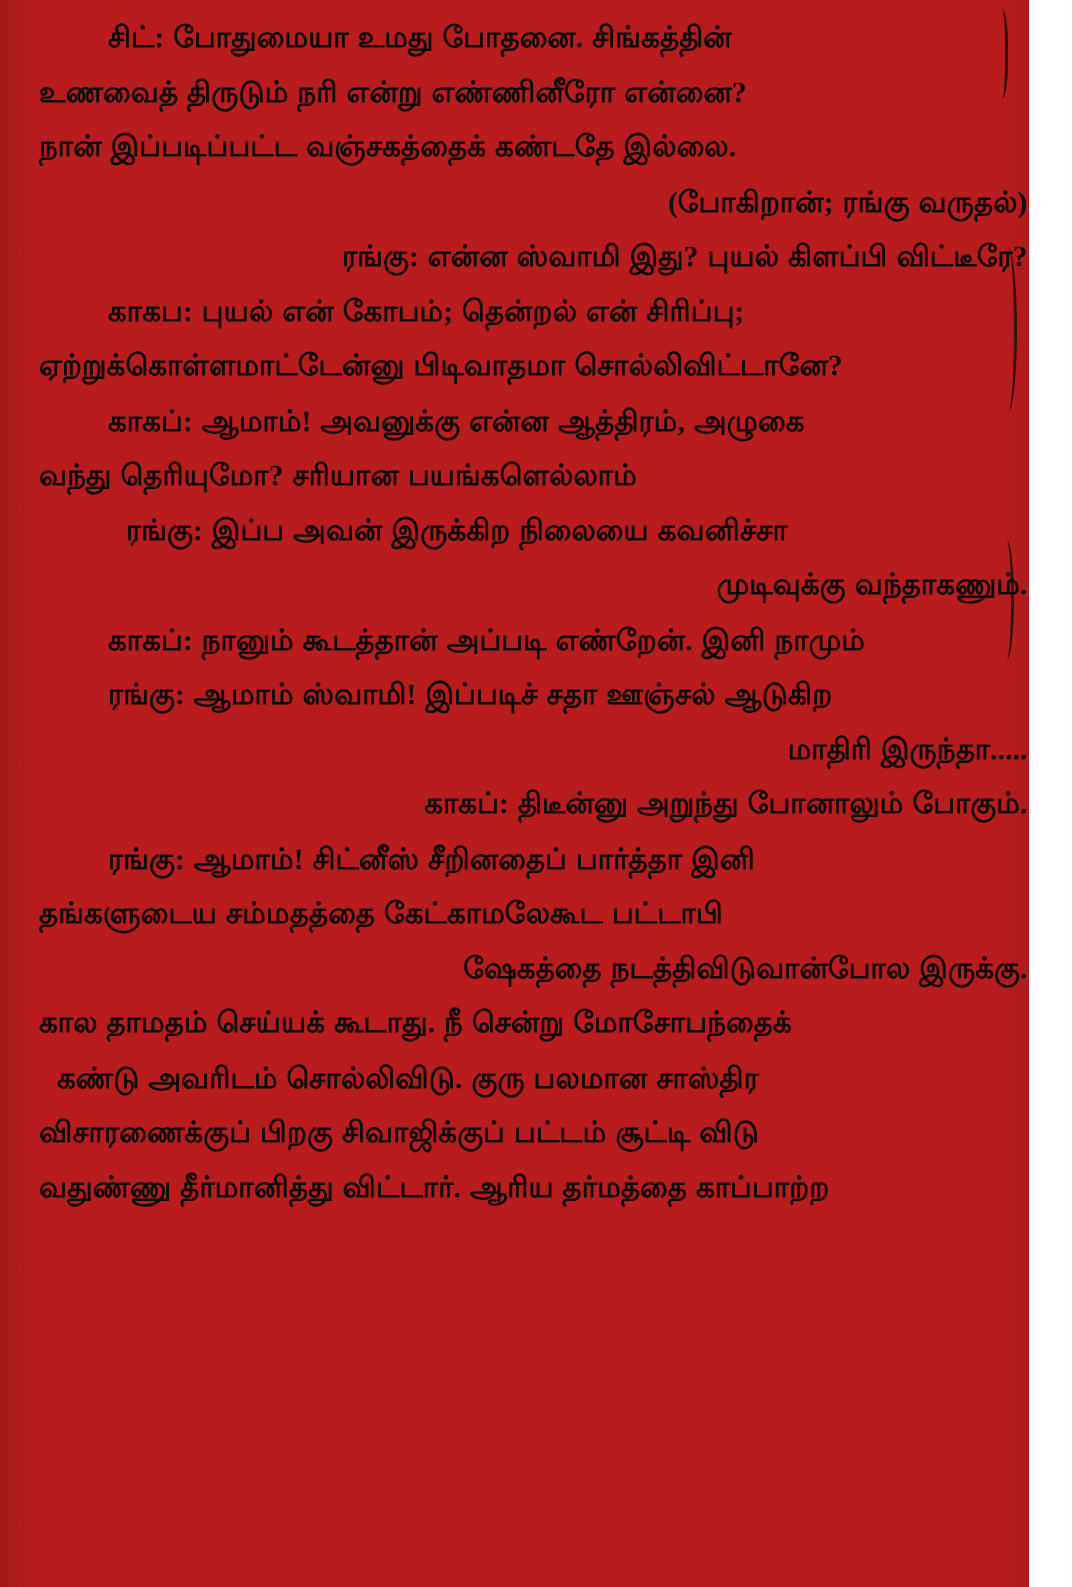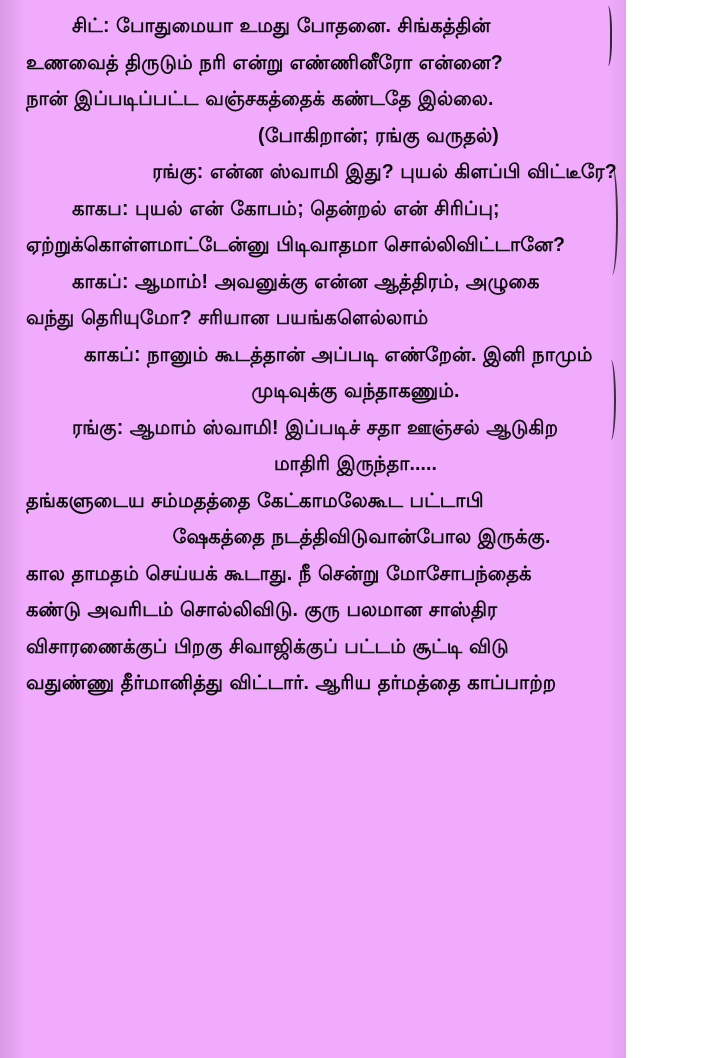--- a/index.html
+++ b/index.html
@@ -2,25 +2,25 @@
 <html><head>
 <meta charset="utf-8">
 <style>
   html, body {
     margin: 0;
     padding: 0;
     background: #ffffff;
   }
   .page {
     position: relative;
-    width: 626px;
+    width: 686px;
     height: 1058px;
-    background: #f0abfc;
+    background: #b91c1c;
     overflow: hidden;
-    font-family: Liberation Sans, sans-serif;
+    font-family: Liberation Serif, serif;
   }
   
   .edge-left {
     position: absolute;
     left: 0; top: 0;
     width: 26px; height: 100%;
     background: linear-gradient(to right, rgba(0,0,0,0.10), rgba(0,0,0,0.0));
     pointer-events: none;
   }
   .edge-right {
@@ -76,21 +76,21 @@
     font-weight: 600;
     text-rendering: optimizeLegibility;
   }
   p.indent {
     text-indent: 46px;
   }
   p.noindent {
     text-indent: 0;
   }
   p.last-line {
-    text-align: center;
+    text-align: right;
   }
   
   .content p:nth-child(3n) { opacity: .97; }
   .content p:nth-child(5n) { opacity: .99; margin-left: 12px; }
 </style>
 </head>
 <body>
 
 <div class="page">
   <div class="edge-left"></div>
@@ -102,24 +102,27 @@
   <div class="content">
     <p class="line indent">சிட்: போதுமையா உமது போதனை. சிங்கத்தின்</p>
     <p class="line noindent">உணவைத் திருடும் நரி என்று எண்ணினீரோ என்னை?</p>
     <p class="line noindent">நான் இப்படிப்பட்ட வஞ்சகத்தைக் கண்டதே இல்லை.</p>
     <p class="line indent last-line">(போகிறான்; ரங்கு வருதல்)</p>
     <p class="line indent last-line">ரங்கு: என்ன ஸ்வாமி இது? புயல் கிளப்பி விட்டீரே?</p>
     <p class="line indent">காகப: புயல் என் கோபம்; தென்றல் என் சிரிப்பு;</p>
     <p class="line noindent">ஏற்றுக்கொள்ளமாட்டேன்னு பிடிவாதமா சொல்லிவிட்டானே?</p>
     <p class="line indent">காகப்: ஆமாம்! அவனுக்கு என்ன ஆத்திரம், அழுகை</p>
     <p class="line noindent">வந்து தெரியுமோ? சரியான பயங்களெல்லாம்</p>
+    <p class="line indent">ரங்கு: இப்ப அவன் இருக்கிற நிலையை கவனிச்சா</p>
+    <p class="line noindent last-line">முடிவுக்கு வந்தாகணும்.</p>
     <p class="line indent">காகப்: நானும் கூடத்தான் அப்படி எண்றேன். இனி நாமும்</p>
-    <p class="line noindent last-line">முடிவுக்கு வந்தாகணும்.</p>
     <p class="line indent">ரங்கு: ஆமாம் ஸ்வாமி! இப்படிச் சதா ஊஞ்சல் ஆடுகிற</p>
     <p class="line noindent last-line">மாதிரி இருந்தா.....</p>
+    <p class="line indent last-line">காகப்: திடீன்னு அறுந்து போனாலும் போகும்.</p>
+    <p class="line indent">ரங்கு: ஆமாம்! சிட்னீஸ் சீறினதைப் பார்த்தா இனி</p>
     <p class="line noindent">தங்களுடைய சம்மதத்தை கேட்காமலேகூட பட்டாபி</p>
     <p class="line noindent last-line">ஷேகத்தை நடத்திவிடுவான்போல இருக்கு.</p>
     <p class="line noindent">கால தாமதம் செய்யக் கூடாது. நீ சென்று மோசோபந்தைக்</p>
     <p class="line noindent">கண்டு அவரிடம் சொல்லிவிடு. குரு பலமான சாஸ்திர</p>
     <p class="line noindent">விசாரணைக்குப் பிறகு சிவாஜிக்குப் பட்டம் சூட்டி விடு</p>
     <p class="line noindent">வதுண்ணு தீர்மானித்து விட்டார். ஆரிய தர்மத்தை காப்பாற்ற</p>
 
   </div>
 </div>
 

